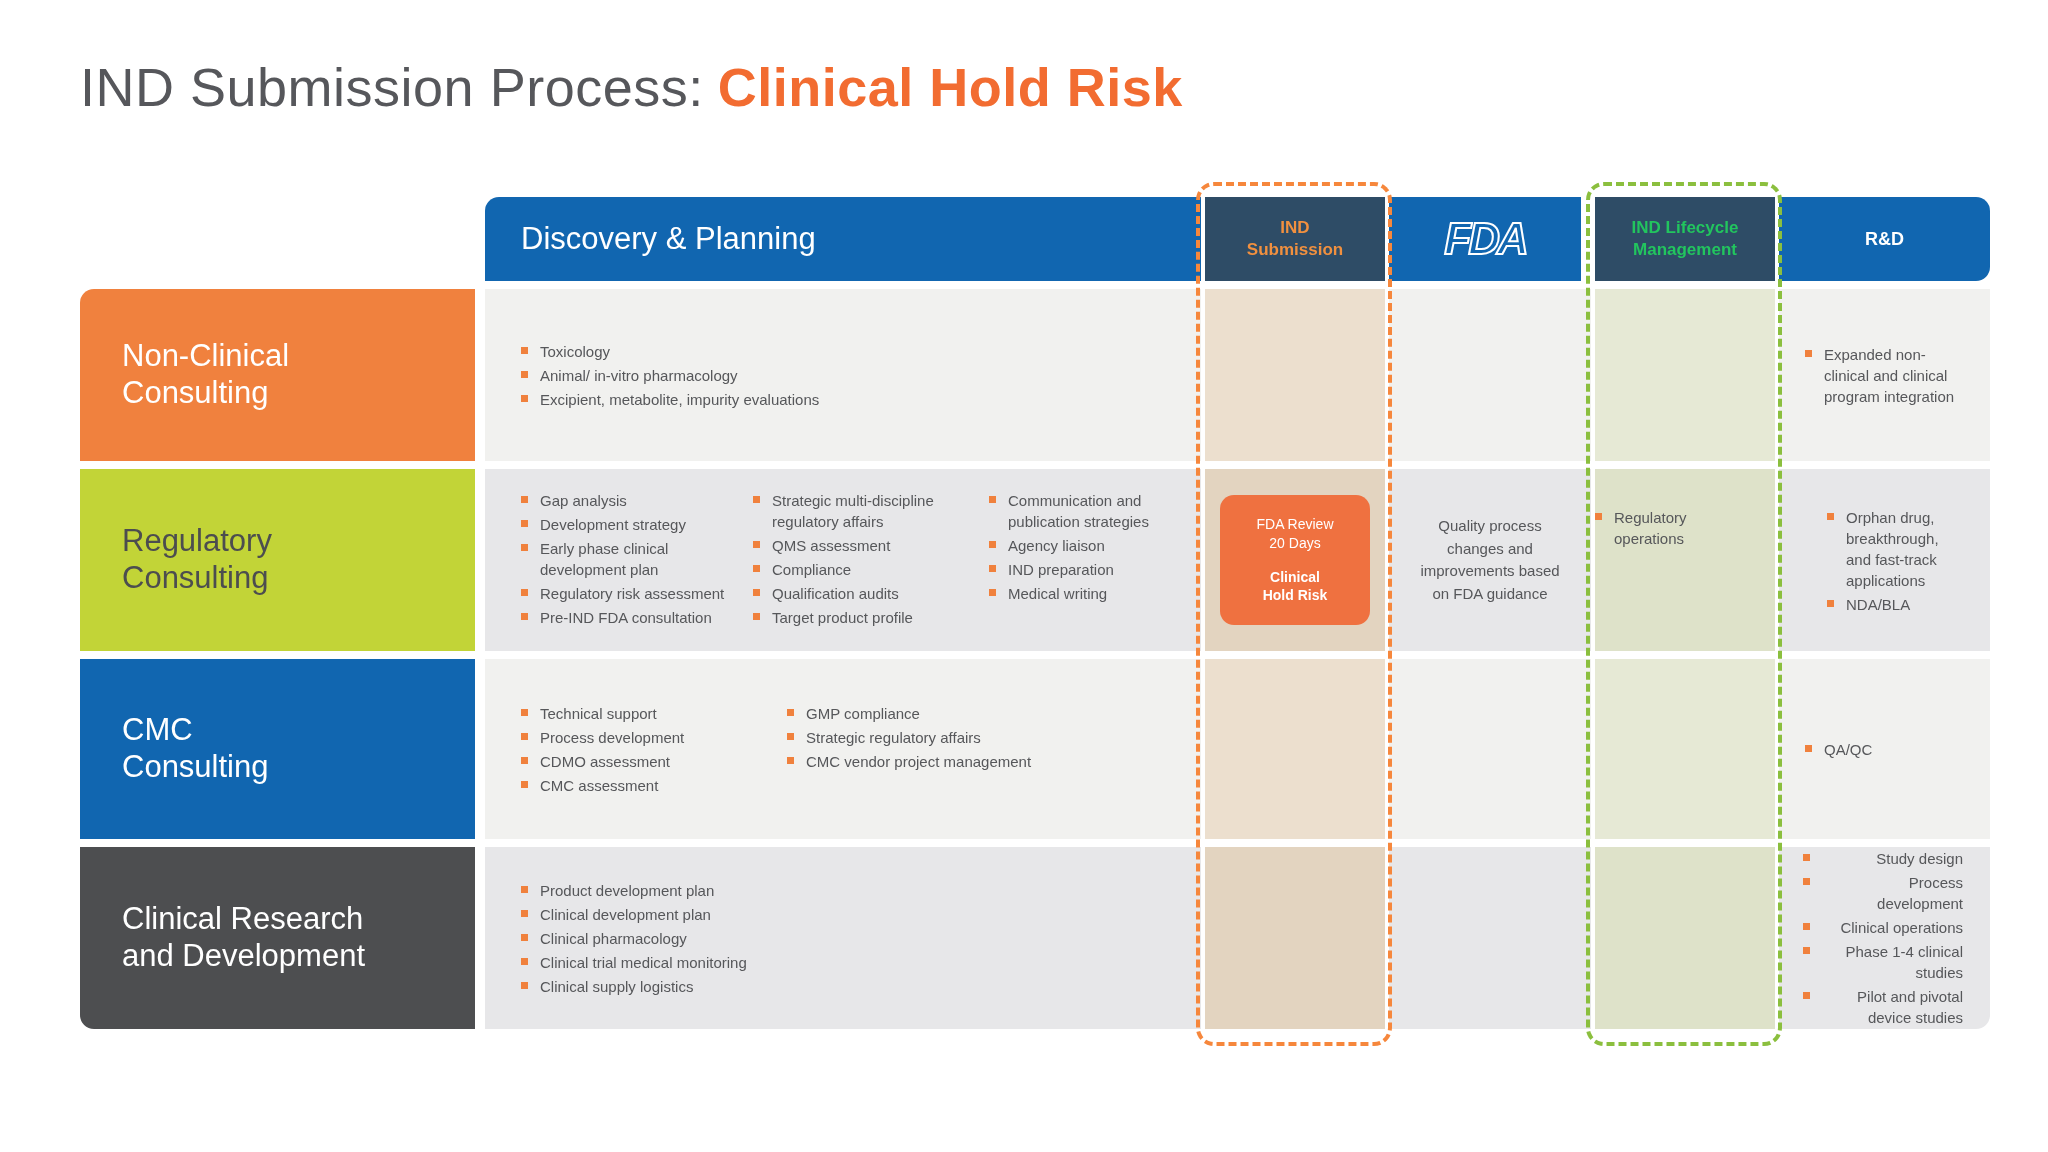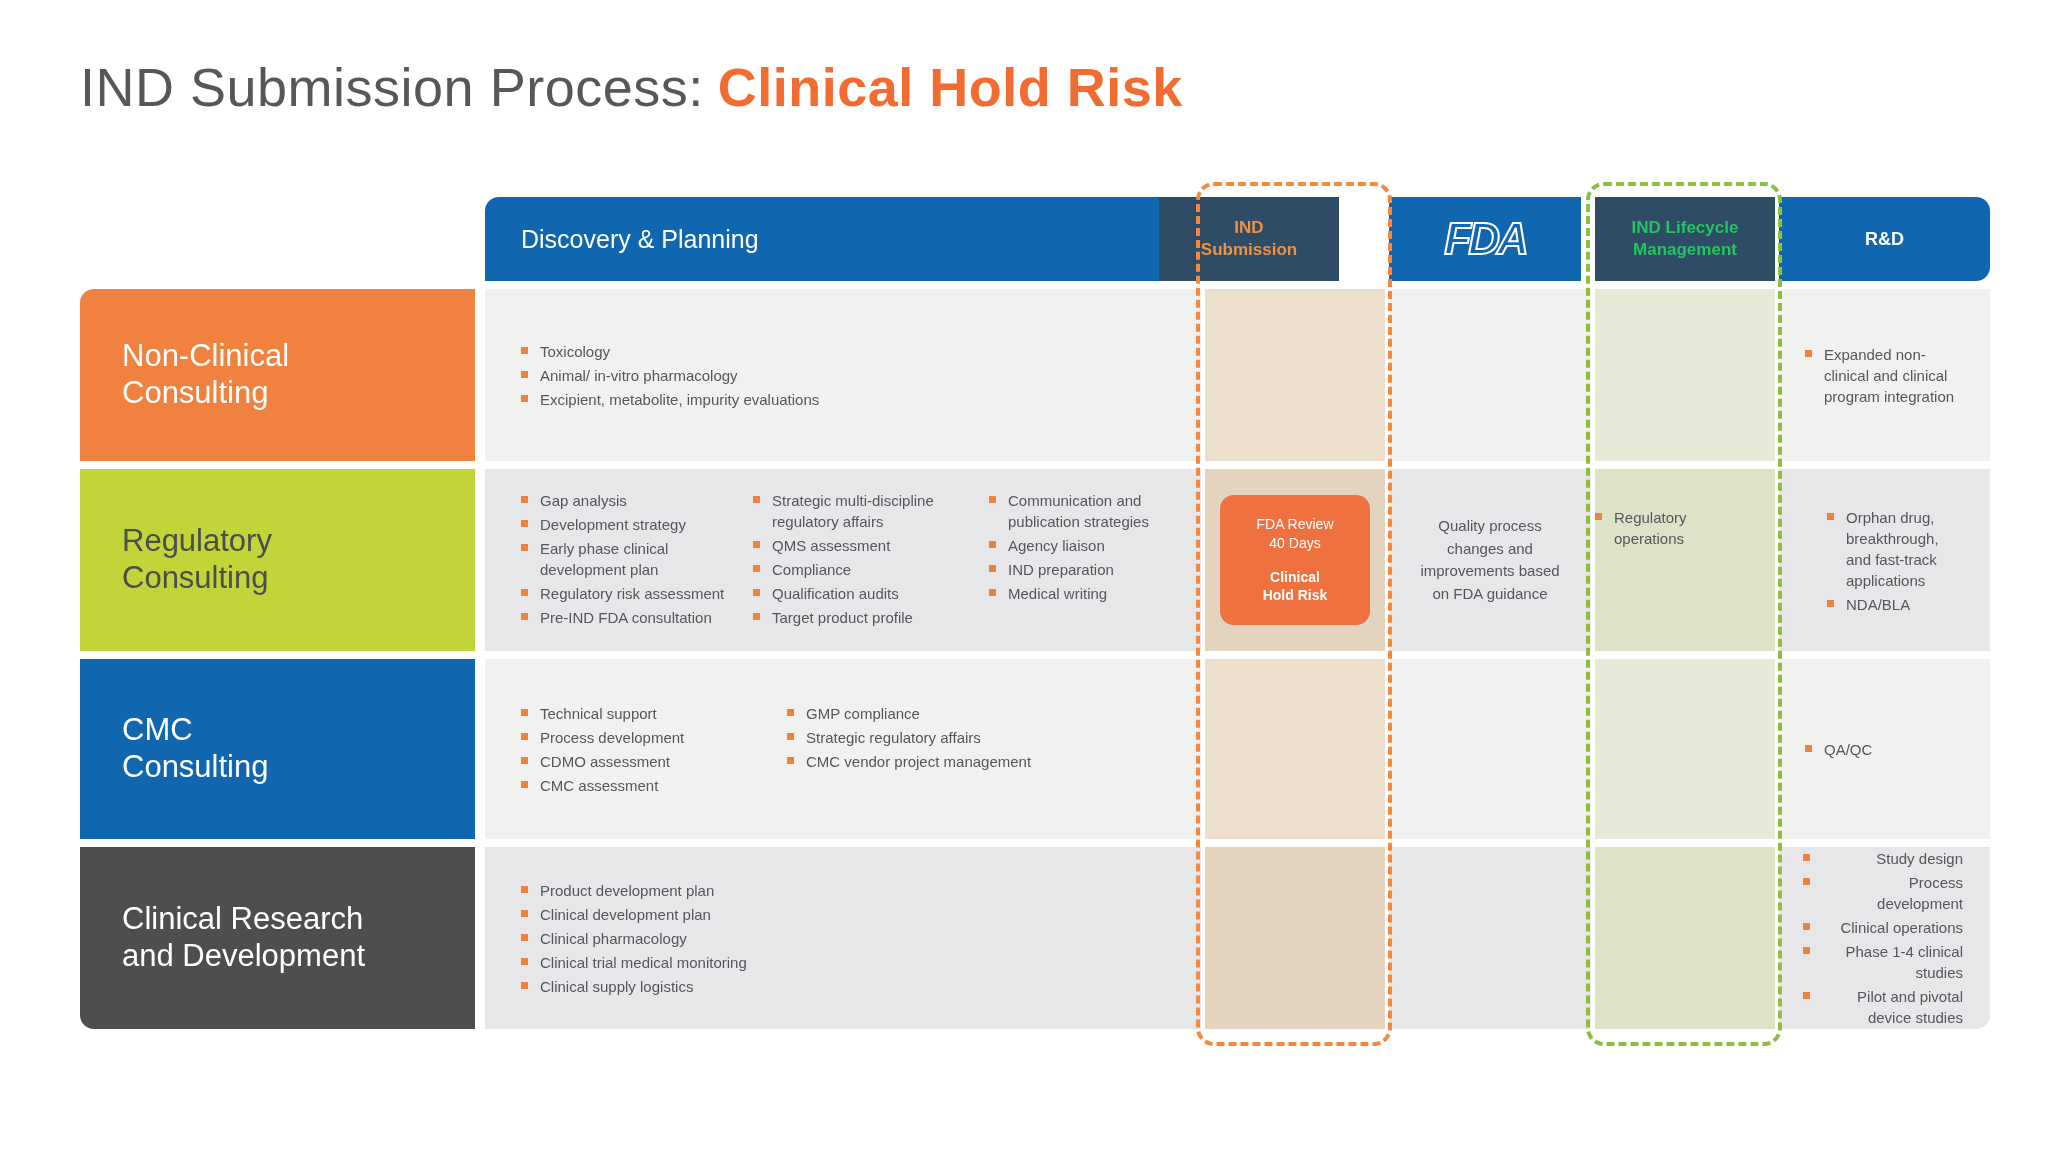--- a/index.html
+++ b/index.html
@@ -20,21 +20,21 @@
   .tan-a{background:#ecdfce;}
   .tan-b{background:#e3d4c0;}
   .grn-a{background:#e6e9d5;}
   .grn-b{background:#dee2c9;}
 
   .v-center{display:flex;align-items:center;}
   .v-top{display:flex;align-items:flex-start;}
   .h-center{justify-content:center;}
 
   
-  .hdr-disc{border-radius:14px 0 0 0;padding-left:36px;color:#ffffff;font-size:25px;font-weight:400;}
+  .hdr-disc{border-radius:14px 0 0 0;padding-left:36px;color:#ffffff;font-size:31px;font-weight:400;}
   .hdr-small{color:#f1903f;font-size:17px;font-weight:700;text-align:center;line-height:1.32;white-space:pre-line;}
   .hdr-small.green{color:#22c55e;}
   .hdr-rd{border-radius:0 14px 14px 0;color:#ffffff;font-size:18px;font-weight:700;}
 
   
   .rowhdr{padding-left:42px;font-size:31px;line-height:1.18;white-space:pre-line;display:flex;align-items:center;color:#ffffff;}
   .rh-orange{background:#f0813e;border-radius:14px 0 0 0;}
   .rh-green{background:#c2d437;color:#4c4d4f;}
   .rh-blue{background:#1166b0;}
   .rh-dark{background:#4d4e50;border-radius:0 0 0 14px;align-items:center;}
@@ -74,21 +74,21 @@
 
 <div id="canvas">
 
   <div class="title">
     <span class="pre">IND Submission Process:</span><span class="hl">Clinical Hold Risk</span>
   </div>
 
   <div class="cell blue hdr-disc v-center" style="left:485px;top:197px;width:716px;height:84px;">
     <span>Discovery &amp; Planning</span>
   </div>
-  <div class="cell navy v-center h-center" style="left:1159px;top:197px;width:180px;height:84px;">
+  <div class="cell navy v-center h-center" style="left:1205px;top:197px;width:180px;height:84px;">
     <span class="hdr-small">IND
 Submission</span>
   </div>
   <div class="cell blue v-center h-center" style="left:1389px;top:197px;width:192px;height:84px;">
     <svg width="130" height="54" viewBox="0 0 130 54">
       <text x="65" y="42" text-anchor="middle" font-family="Liberation Sans, sans-serif" font-size="44" font-weight="bold" font-style="italic" letter-spacing="-3" fill="#1166b0" stroke="#ffffff" stroke-width="2">FDA</text>
     </svg>
   </div>
   <div class="cell navy v-center h-center" style="left:1595px;top:197px;width:180px;height:84px;">
     <span class="hdr-small green">IND Lifecycle
@@ -205,21 +205,21 @@
         <li class="li">
             <span class="sq"></span>
             <span class="t">Medical writing</span>
           </li>
       </ul>
     </div>
   </div>
   <div class="cell tan-b v-center h-center" style="left:1205px;top:469px;width:180px;height:182px;">
     <div class="hold-box">
       <span>FDA Review
-40 Days</span>
+20 Days</span>
       <span class="b">Clinical
 Hold Risk</span>
     </div>
   </div>
   <div class="cell bg-b v-center h-center" style="left:1389px;top:469px;width:202px;height:182px;">
     <div class="fda-note">Quality process changes and improvements based on FDA guidance</div>
   </div>
   <div class="cell grn-b v-top pt38 pl30" style="left:1595px;top:469px;width:180px;height:182px;">
     <ul class="list w115">
       <li class="li">

